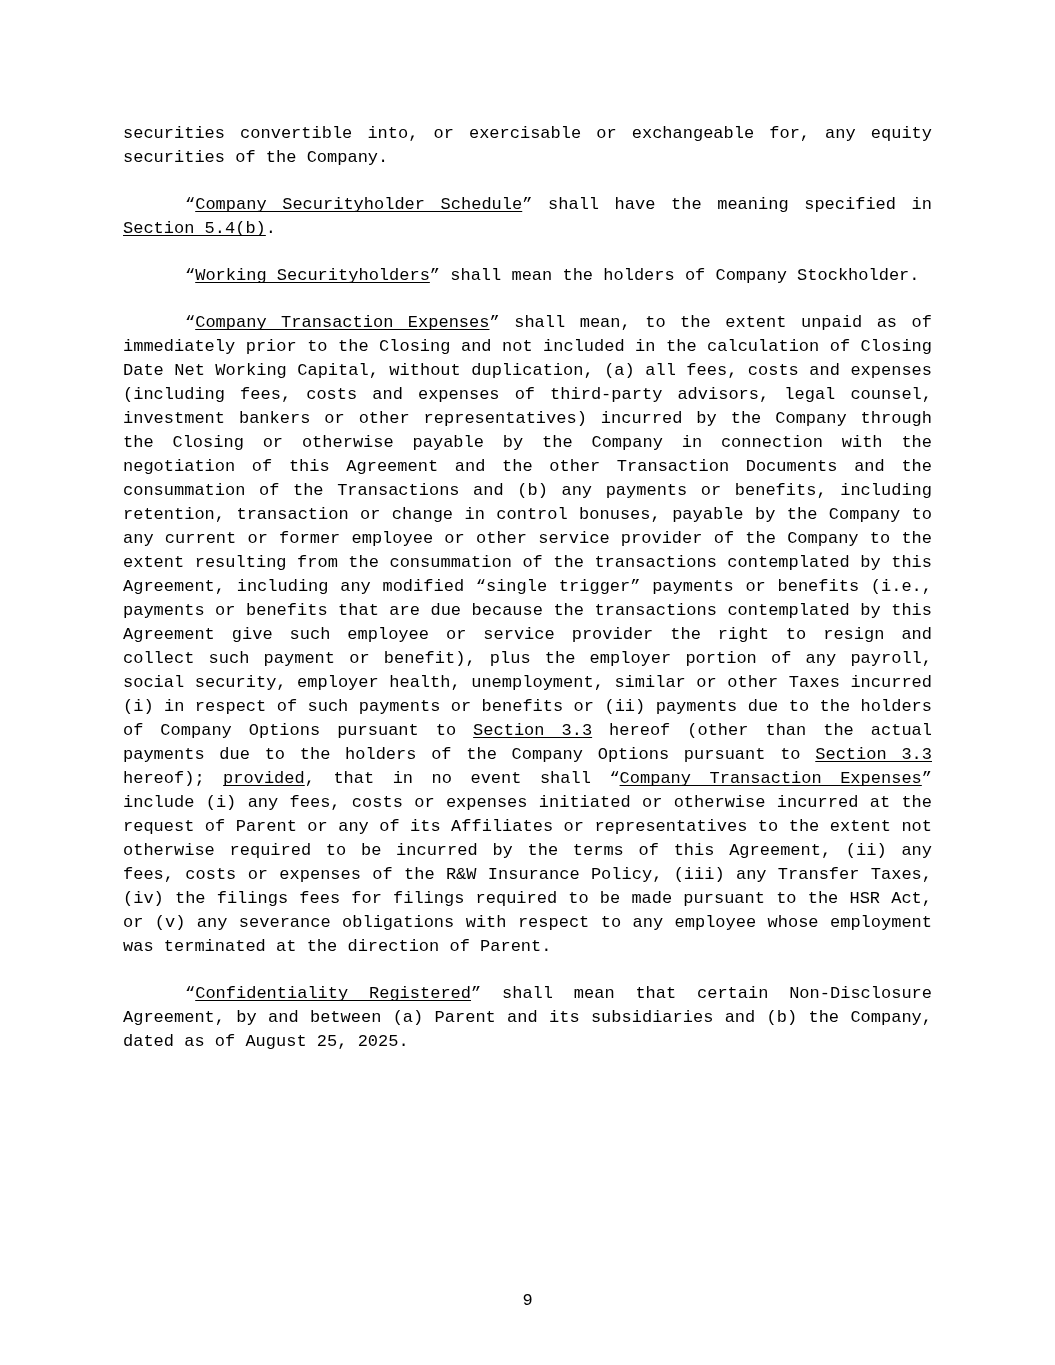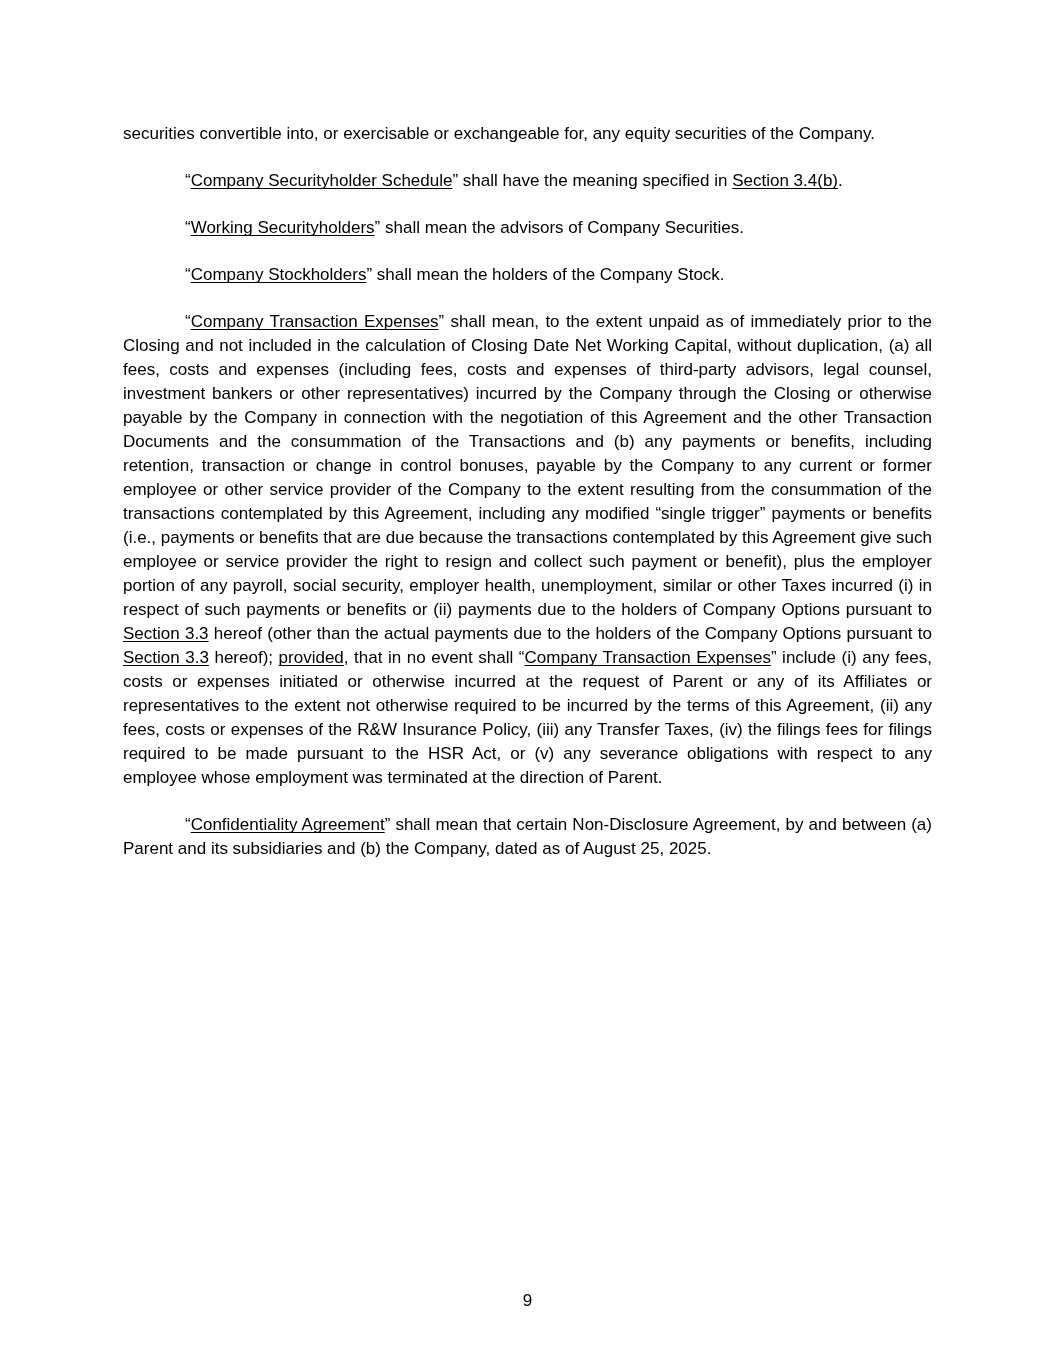--- a/index.html
+++ b/index.html
@@ -7,21 +7,21 @@
     padding: 0;
     background: #ffffff;
   }
   .page {
     position: relative;
     width: 1055px;
     height: 1365px;
     box-sizing: border-box;
     background: #ffffff;
     color: #000000;
-    font-family: Liberation Sans, sans-serif;
+    font-family: Liberation Mono, monospace;
     font-size: 17px;
     line-height: 24px;
     padding: 122px 55px 0 123px;
     overflow: hidden;
   }
   .doc-body { width: 809px; }
   .para {
     margin: 0 0 23px 0;
     text-align: justify;
   }
@@ -38,20 +38,19 @@
     width: 100%;
     text-align: center;
   }
 </style>
 </head>
 <body>
 
 <div class="page">
   <div class="doc-body" id="doc-body">
       <p class="para"><span class="">securities convertible into, or exercisable or exchangeable for, any equity securities of the Company.</span></p>
-      <p class="para indent"><span class="">“</span><span class="u">Company Securityholder Schedule</span><span class="">” shall have the meaning specified in </span><span class="u">Section 3.4(b)</span><span class="">.</span></p>
-      <p class="para indent"><span class="">“</span><span class="u">Working Securityholders</span><span class="">” shall mean the advisors of Company Securities.</span></p>
-      <p class="para indent"><span class="">“</span><span class="u">Company Stockholders</span><span class="">” shall mean the holders of the Company Stock.</span></p>
+      <p class="para indent"><span class="">“</span><span class="u">Company Securityholder Schedule</span><span class="">” shall have the meaning specified in </span><span class="u">Section 5.4(b)</span><span class="">.</span></p>
+      <p class="para indent"><span class="">“</span><span class="u">Working Securityholders</span><span class="">” shall mean the holders of Company Stockholder.</span></p>
       <p class="para indent"><span class="">“</span><span class="u">Company Transaction Expenses</span><span class="">” shall mean, to the extent unpaid as of immediately prior to the Closing and not included in the calculation of Closing Date Net Working Capital, without duplication, (a) all fees, costs and expenses (including fees, costs and expenses of third-party advisors, legal counsel, investment bankers or other representatives) incurred by the Company through the Closing or otherwise payable by the Company in connection with the negotiation of this Agreement and the other Transaction Documents and the consummation of the Transactions and (b) any payments or benefits, including retention, transaction or change in control bonuses, payable by the Company to any current or former employee or other service provider of the Company to the extent resulting from the consummation of the transactions contemplated by this Agreement, including any modified “single trigger” payments or benefits (i.e., payments or benefits that are due because the transactions contemplated by this Agreement give such employee or service provider the right to resign and collect such payment or benefit), plus the employer portion of any payroll, social security, employer health, unemployment, similar or other Taxes incurred (i) in respect of such payments or benefits or (ii) payments due to the holders of Company Options pursuant to </span><span class="u">Section 3.3</span><span class=""> hereof (other than the actual payments due to the holders of the Company Options pursuant to </span><span class="u">Section 3.3</span><span class=""> hereof); </span><span class="u">provided</span><span class="">, that in no event shall “</span><span class="u">Company Transaction Expenses</span><span class="">” include (i) any fees, costs or expenses initiated or otherwise incurred at the request of Parent or any of its Affiliates or representatives to the extent not otherwise required to be incurred by the terms of this Agreement, (ii) any fees, costs or expenses of the R&amp;W Insurance Policy, (iii) any Transfer Taxes, (iv) the filings fees for filings required to be made pursuant to the HSR Act, or (v) any severance obligations with respect to any employee whose employment was terminated at the direction of Parent.</span></p>
-      <p class="para indent"><span class="">“</span><span class="u">Confidentiality Agreement</span><span class="">” shall mean that certain Non-Disclosure Agreement, by and between (a) Parent and its subsidiaries and (b) the Company, dated as of August 25, 2025.</span></p>
+      <p class="para indent"><span class="">“</span><span class="u">Confidentiality Registered</span><span class="">” shall mean that certain Non-Disclosure Agreement, by and between (a) Parent and its subsidiaries and (b) the Company, dated as of August 25, 2025.</span></p>
     </div>
   <div class="page-number">9</div>
 </div>
 
 </body></html>

